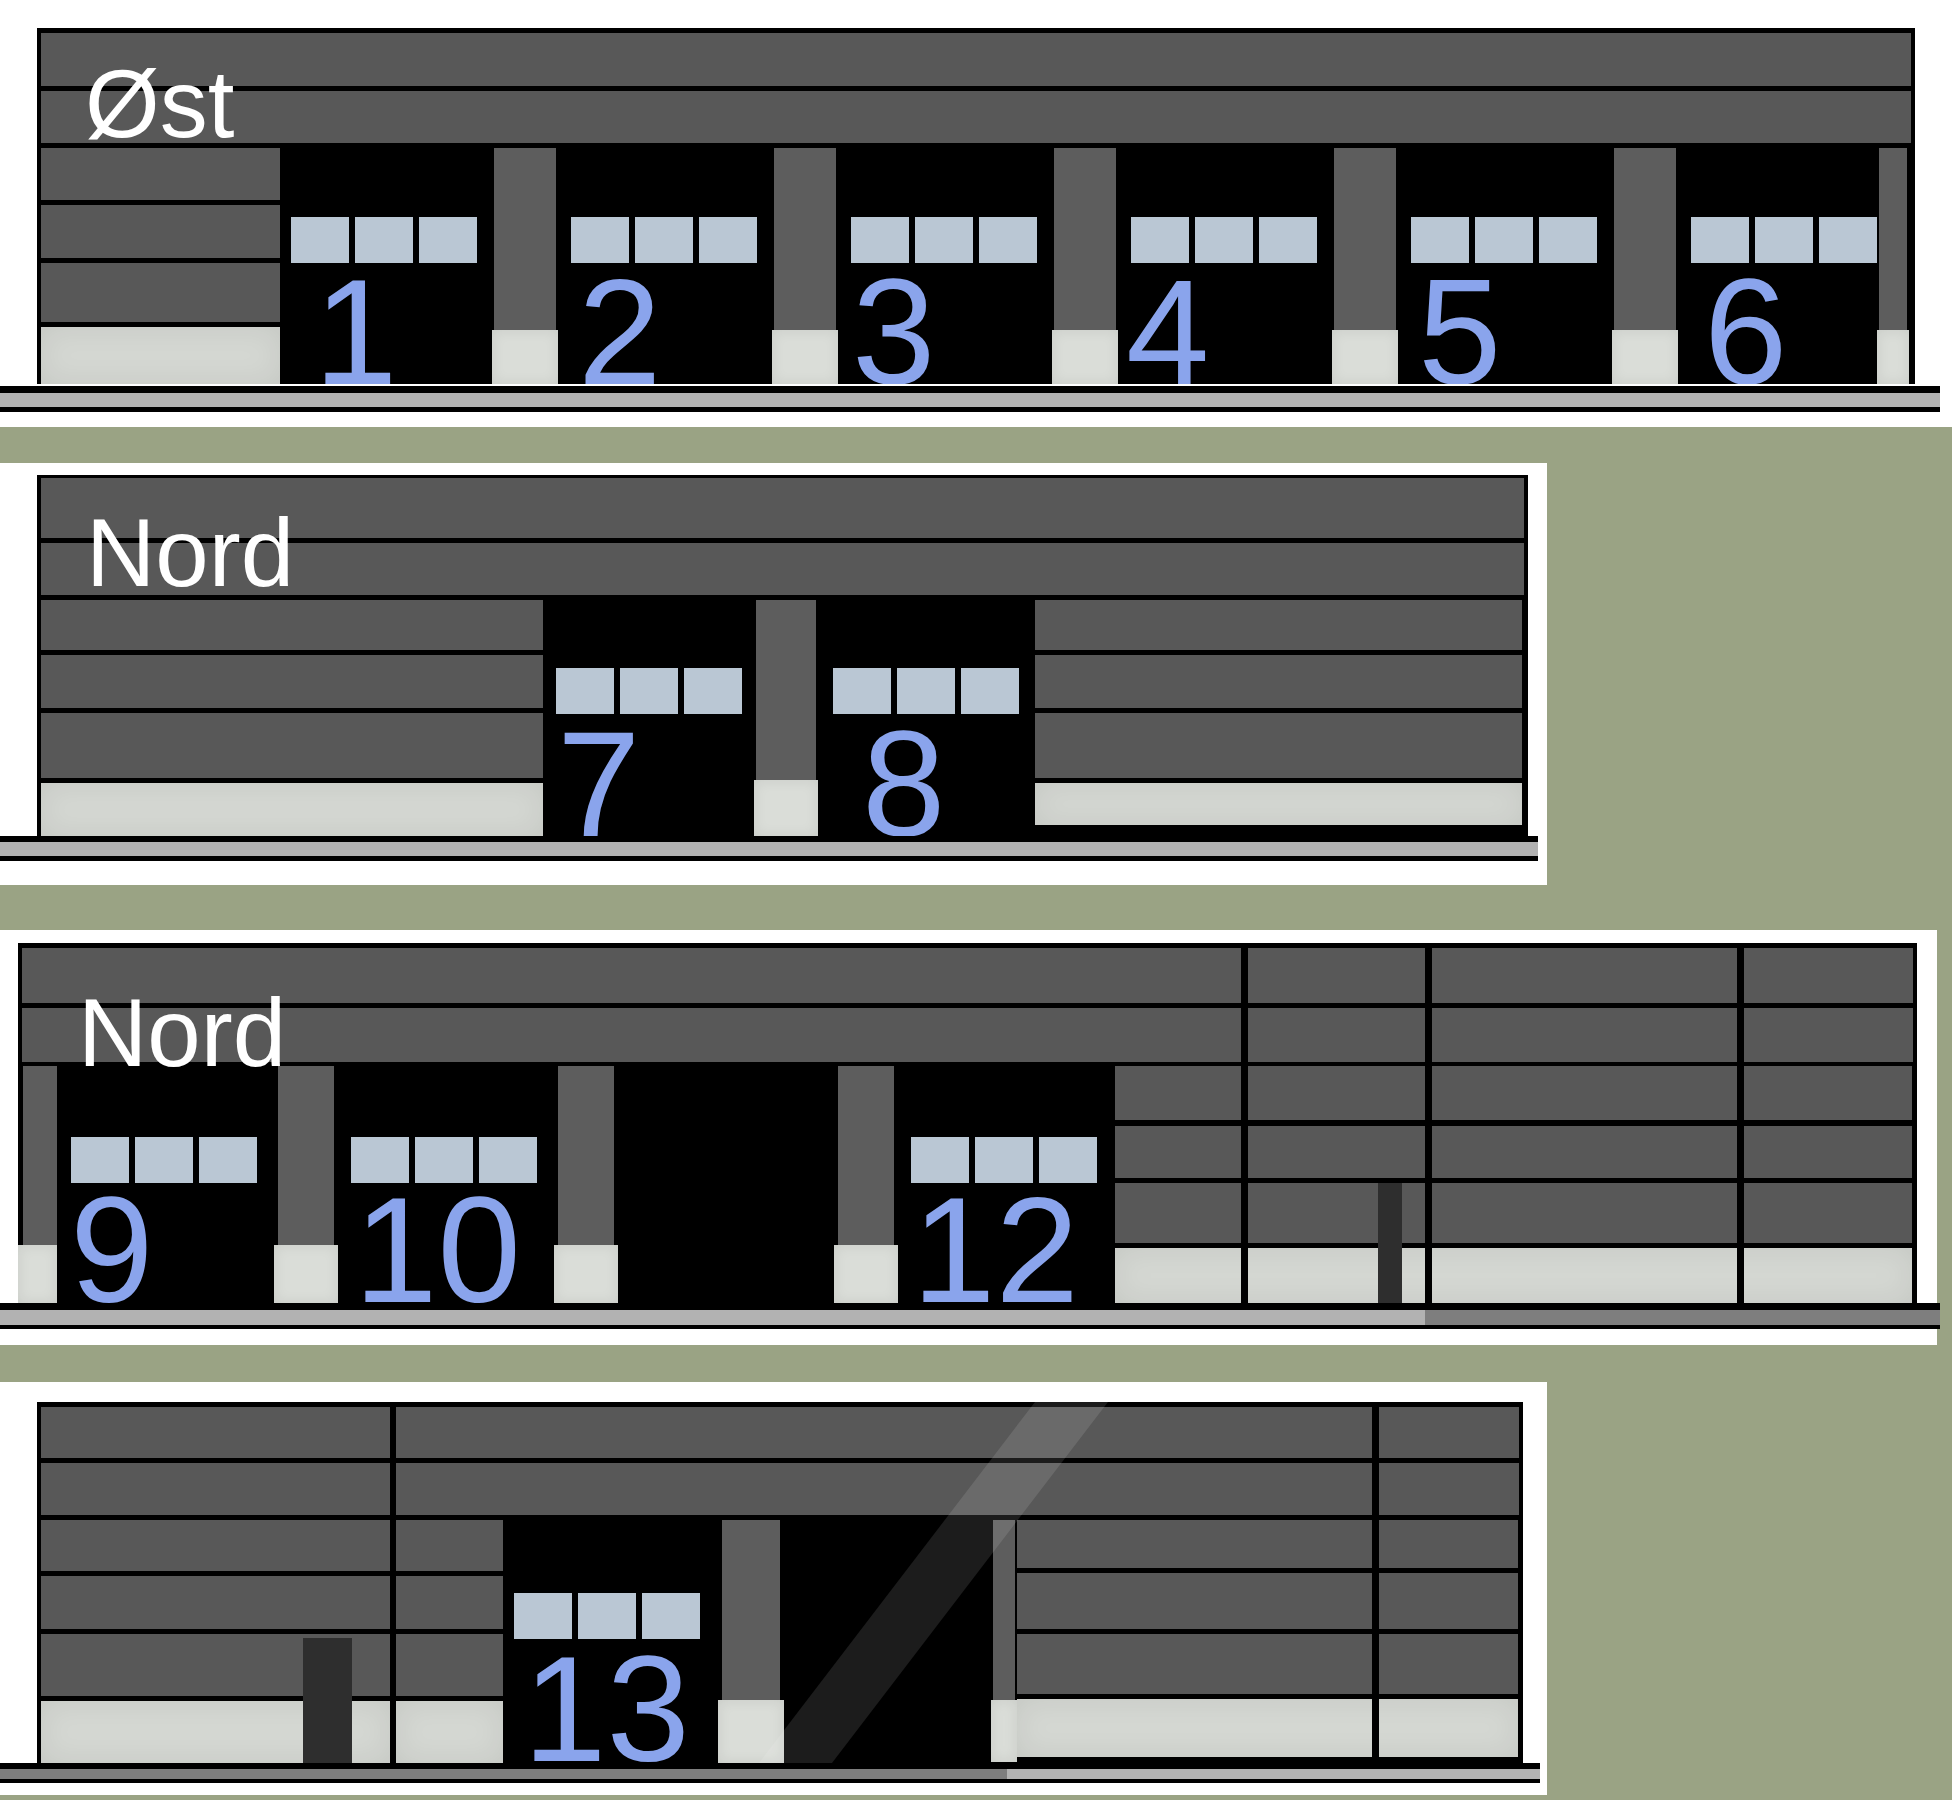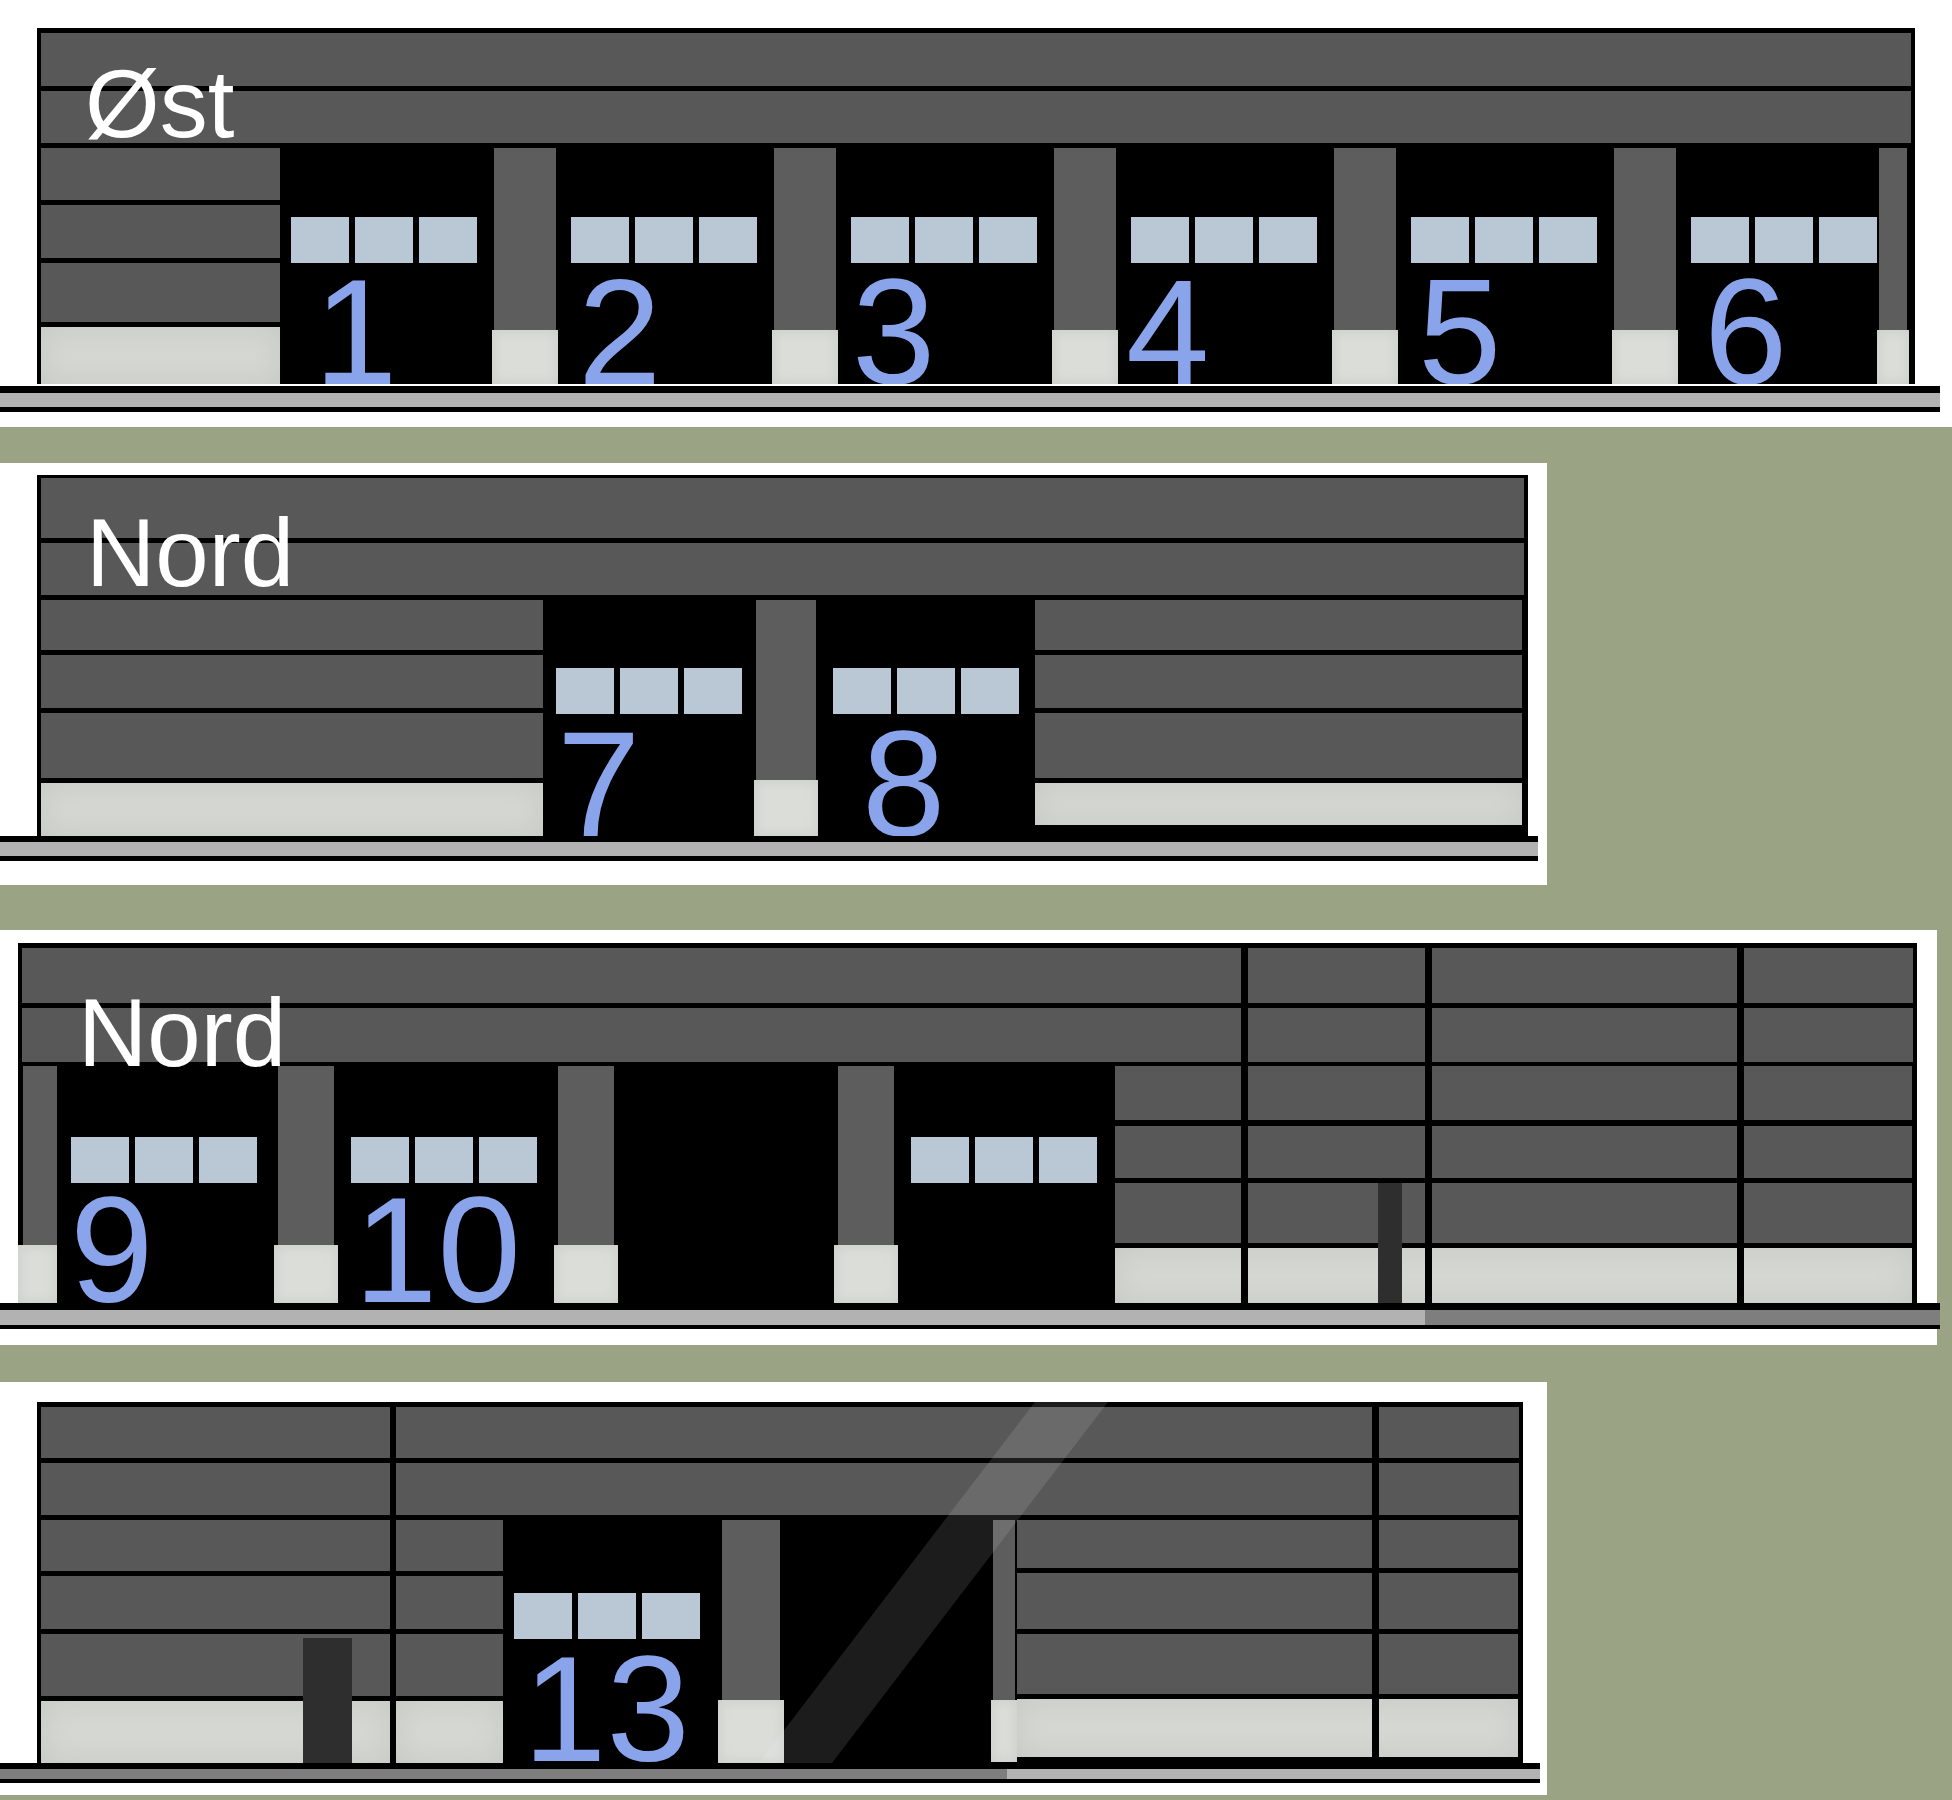--- a/index.html
+++ b/index.html
@@ -177,20 +177,21 @@
           <span class="win"></span>
         </div>
       <div class="num" style="left:14px">10</div>
     </div>
     <div class="door" style="left:882px;width:209px">
       <div class="wins">
           <span class="win"></span>
           <span class="win"></span>
           <span class="win"></span>
         </div>
+      <div class="num" style="left:12px">12</div>
     </div>
 
     <div class="pier" style="left:260px;top:123px;width:56px;height:179px"></div>
     <div class="foot" style="left:256px;top:302px;width:64px;height:58px"></div>
     <div class="pier" style="left:540px;top:123px;width:56px;height:179px"></div>
     <div class="foot" style="left:536px;top:302px;width:64px;height:58px"></div>
     <div class="pier" style="left:820px;top:123px;width:56px;height:179px"></div>
     <div class="foot" style="left:816px;top:302px;width:64px;height:58px"></div>
 
     <div class="row" style="left:1097px;top:123px;width:797px;height:54px"></div>

